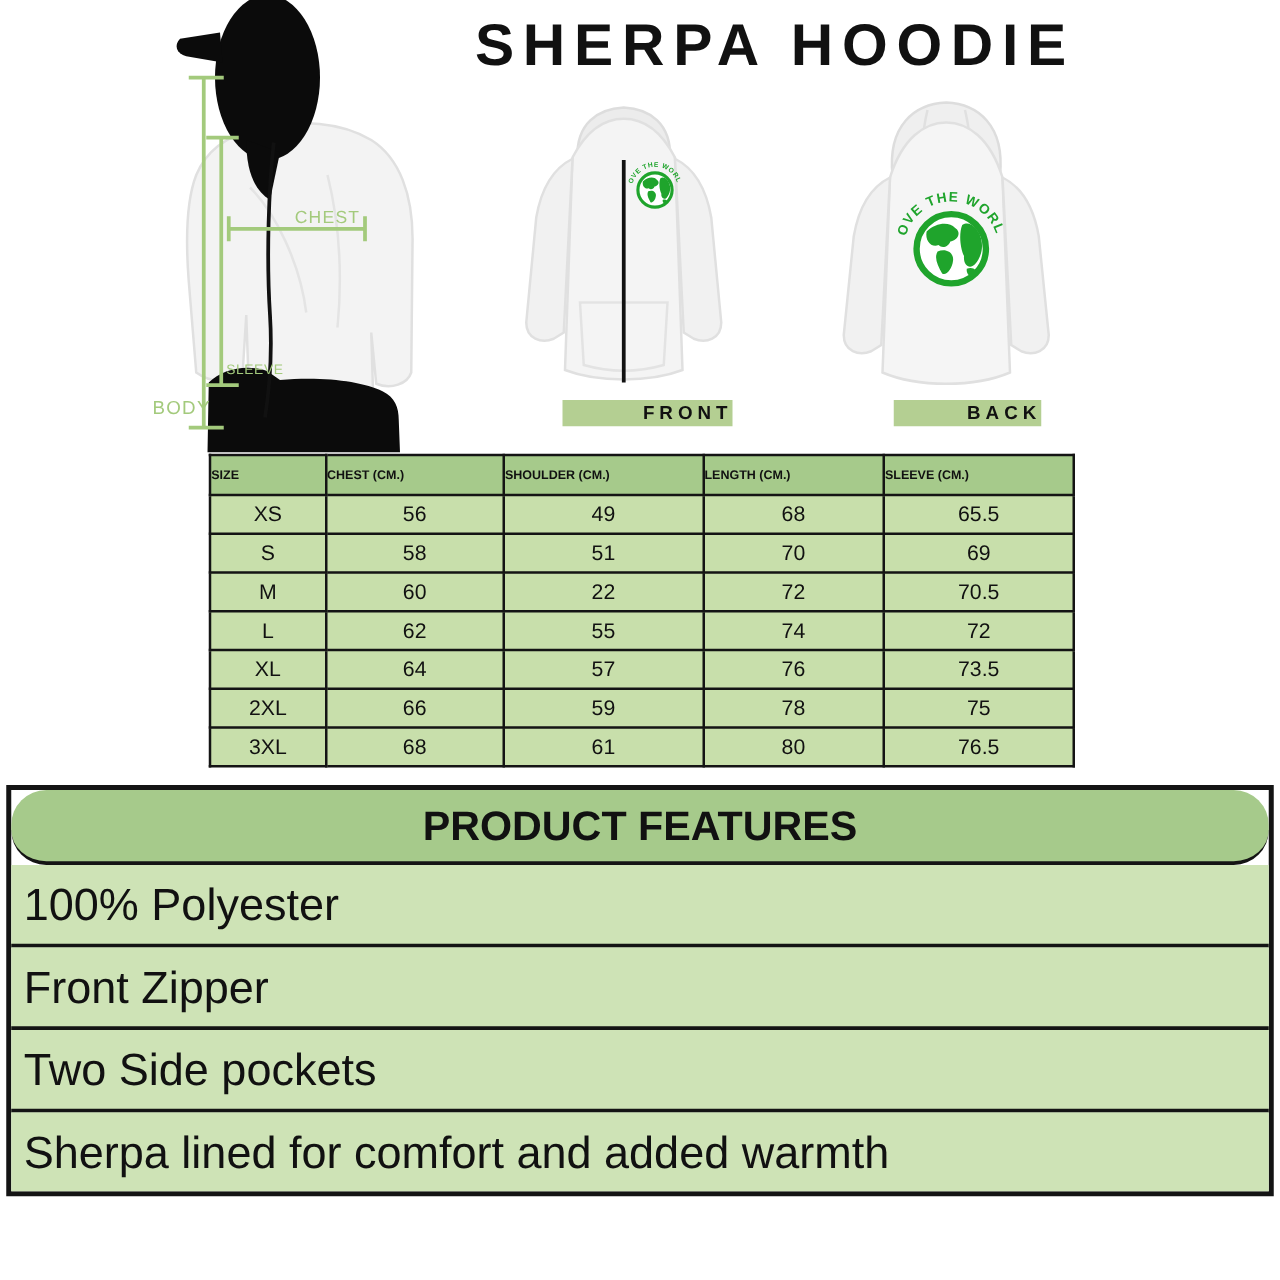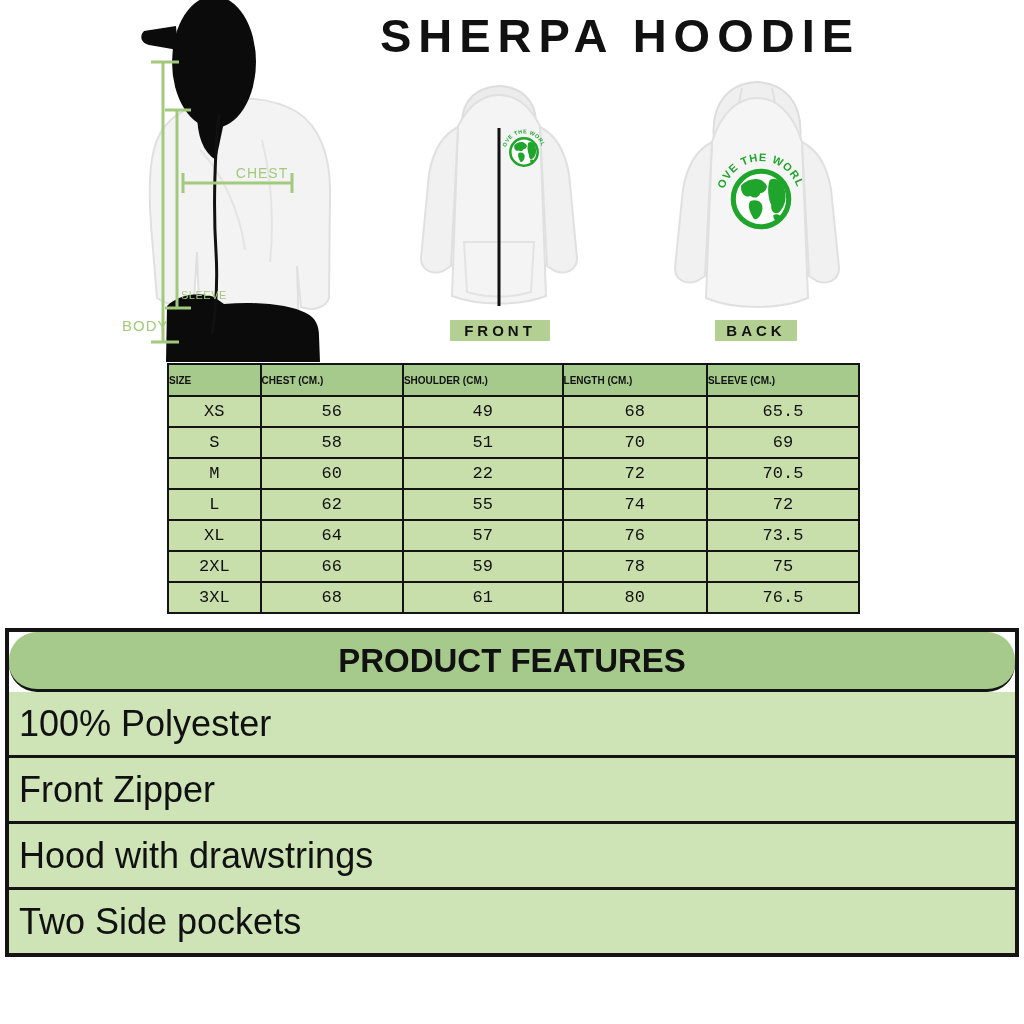--- a/index.html
+++ b/index.html
@@ -7,38 +7,38 @@
     position:relative; width:1024px; height:1024px; background:#ffffff;
     font-family:"Liberation Sans", sans-serif; overflow:hidden; color:#111;
   }
   .page-title {
     position:absolute; left:350px; top:8px; width:540px;
     text-align:center; font-size:47px; font-weight:900; letter-spacing:7px;
     color:#111; white-space:nowrap;
   }
   .illu { position:absolute; }
   .view-label {
-    position:absolute; height:21px; line-height:21px; text-align:center;
+    position:absolute; height:21px; line-height:21px; text-align:right;
     background:var(--view-label-bg); color:#111; font-weight:bold;
-    font-size:15px; letter-spacing:4px;
+    font-size:15px; letter-spacing:4px;padding-left:36px;
   }
   .view-label.front { left:450px; top:320px; width:100px; }
   .view-label.back  { left:715px; top:320px; width:82px; }
 
   table.size-table {
     position:absolute; left:167px; top:363px; width:693px;
     border-collapse:collapse; table-layout:fixed;
   }
   table.size-table th {
     background:var(--table-header-bg); border:2px solid var(--border);
     font-size:10px; font-weight:bold; height:30px; padding:0; text-align:left;
   }
   table.size-table td {
     background:var(--table-cell-bg); border:2px solid var(--border);
-    font-size:17px; height:29px; padding:0; text-align:center;font-family:Liberation Mono, monospace;
+    font-size:17px; height:29px; padding:0; text-align:center;
   }
 
   .features-table {
     position:absolute; left:5px; top:628px; width:1014px;
     border:4px solid var(--border); box-sizing:border-box; background:#fff;
   }
   .features-header {
     background:var(--features-header-bg); height:57px; line-height:57px;
     text-align:center; font-size:33px; font-weight:bold;
     border-bottom:3px solid var(--border);
@@ -214,17 +214,17 @@
         <td>80</td>
         <td>76.5</td>
       </tr>
     </tbody>
   </table>
 
   <div class="features-table">
     <div class="features-header">PRODUCT FEATURES</div>
     <div class="feature-row">100% Polyester</div>
     <div class="feature-row">Front Zipper</div>
-    <div class="feature-row">Hood with drawstrings</div>
     <div class="feature-row">Two Side pockets</div>
+    <div class="feature-row">Sherpa lined for comfort and added warmth</div>
   </div>
 
 </div>
 
 </body></html>

